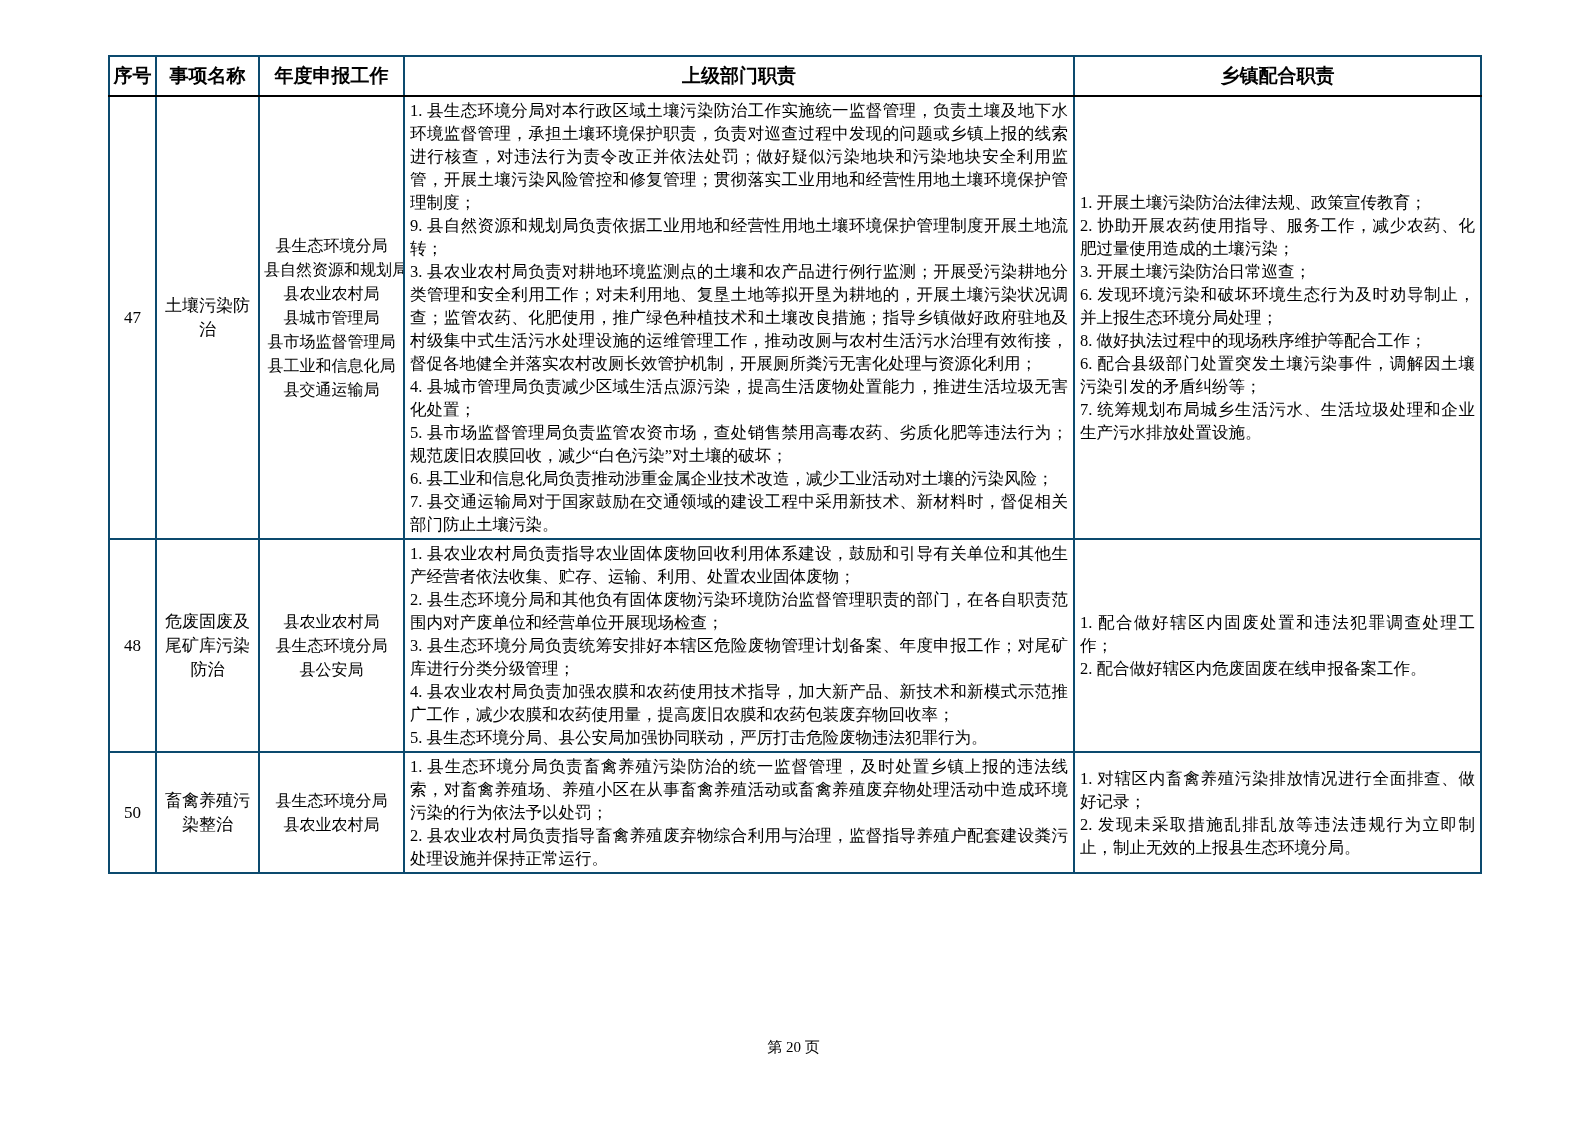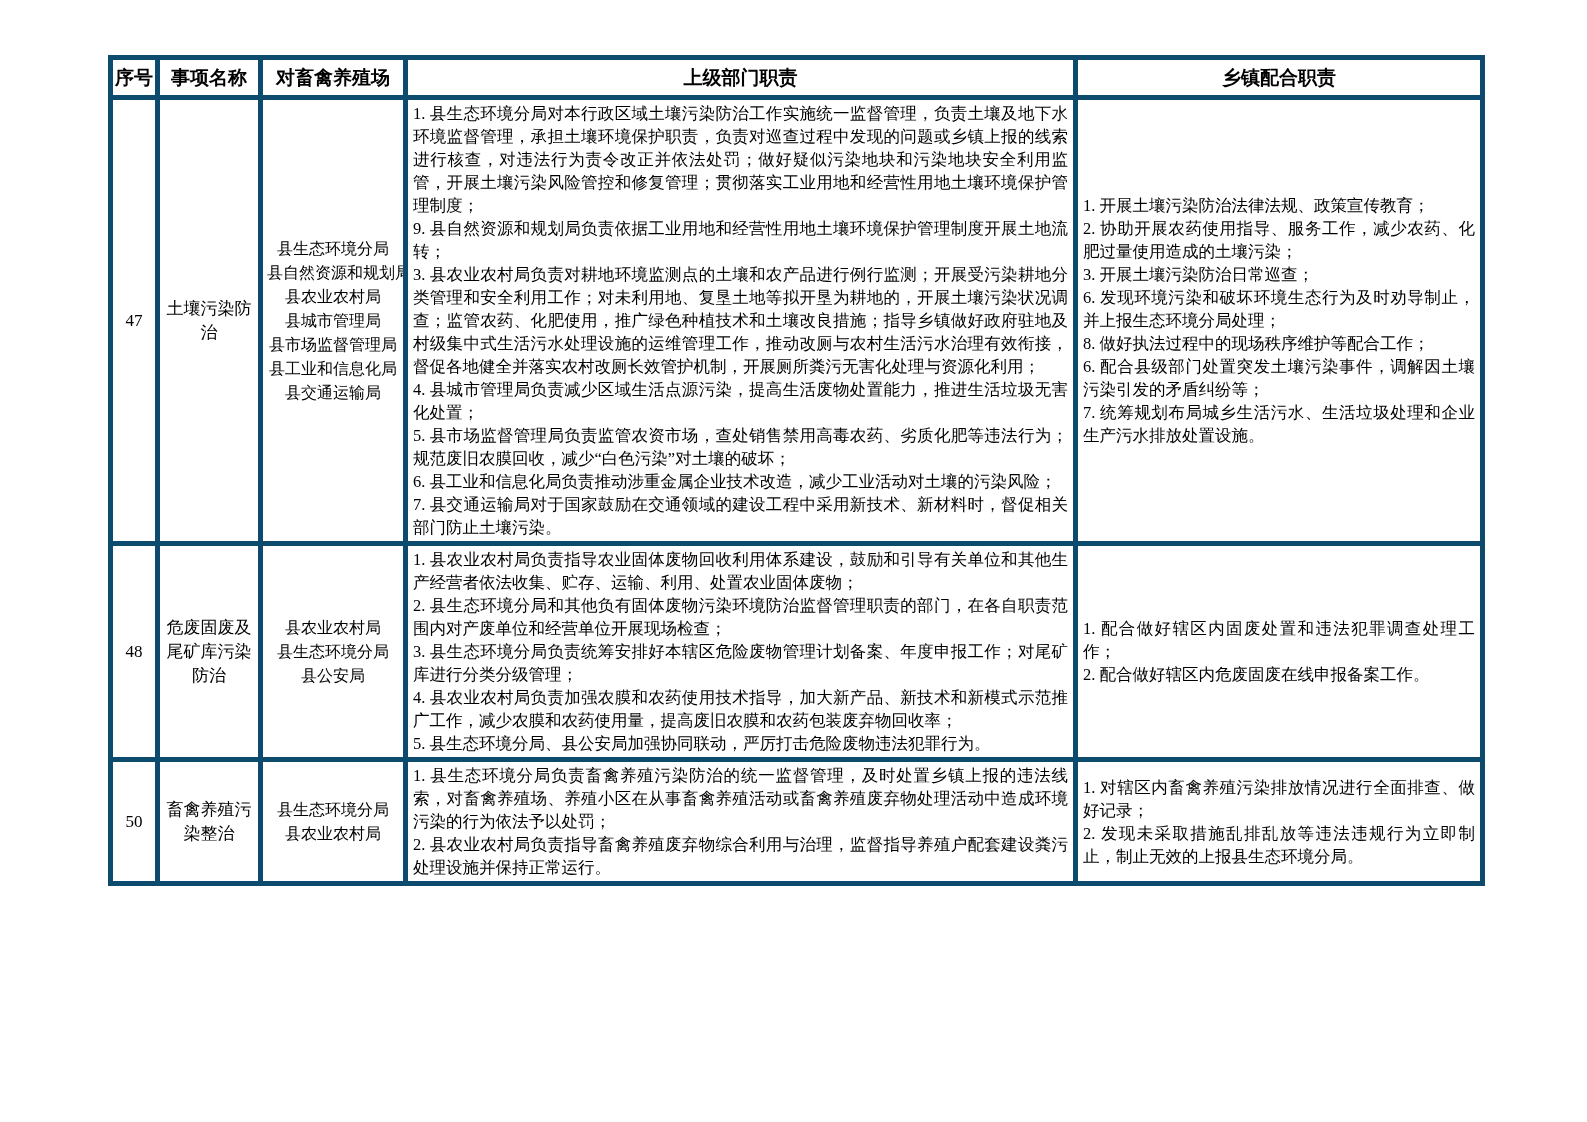--- a/index.html
+++ b/index.html
@@ -15,21 +15,21 @@
   table.duty-table {
     position: absolute;
     left: 108px;
     top: 55px;
     width: 1372px;
     border-collapse: collapse;
     table-layout: fixed;
     border: 2px solid #000;
   }
   .duty-table th, .duty-table td {
-    border: 5px solid #0c4a6e;
+    border: 2px solid #0c4a6e;
     vertical-align: middle;
     overflow: hidden;
   }
   .duty-table thead th {
     border-bottom: 2px solid #000;
     font-family: "Liberation Sans", "DejaVu Sans", sans-serif;
     font-weight: 700;
     font-size: 19px;
     text-align: center;
     padding: 2px 0;
@@ -72,21 +72,21 @@
       <col style="width:47px">
       <col style="width:103px">
       <col style="width:145px">
       <col style="width:670px">
       <col style="width:407px">
     </colgroup>
     <thead>
       <tr>
         <th>序号</th>
         <th>事项名称</th>
-        <th>对畜禽养殖场</th>
+        <th>年度申报工作</th>
         <th>上级部门职责</th>
         <th>乡镇配合职责</th>
       </tr>
     </thead>
     <tbody>
         <tr>
           <td class="cell-center">47</td>
           <td class="cell-center">土壤污染防治</td>
           <td class="cell-dept">
             <div class="dept-line">县生态环境分局</div>
@@ -147,13 +147,14 @@
             <div class="duty-item">1. 县生态环境分局负责畜禽养殖污染防治的统一监督管理，及时处置乡镇上报的违法线索，对畜禽养殖场、养殖小区在从事畜禽养殖活动或畜禽养殖废弃物处理活动中造成环境污染的行为依法予以处罚；</div>
             <div class="duty-item">2. 县农业农村局负责指导畜禽养殖废弃物综合利用与治理，监督指导养殖户配套建设粪污处理设施并保持正常运行。</div>
           </td>
           <td class="cell-duty">
             <div class="duty-item">1. 对辖区内畜禽养殖污染排放情况进行全面排查、做好记录；</div>
             <div class="duty-item">2. 发现未采取措施乱排乱放等违法违规行为立即制止，制止无效的上报县生态环境分局。</div>
           </td>
         </tr>
       </tbody>
   </table>
+  <div class="footer">第 20 页</div>
 </div>
 
 </body></html>

